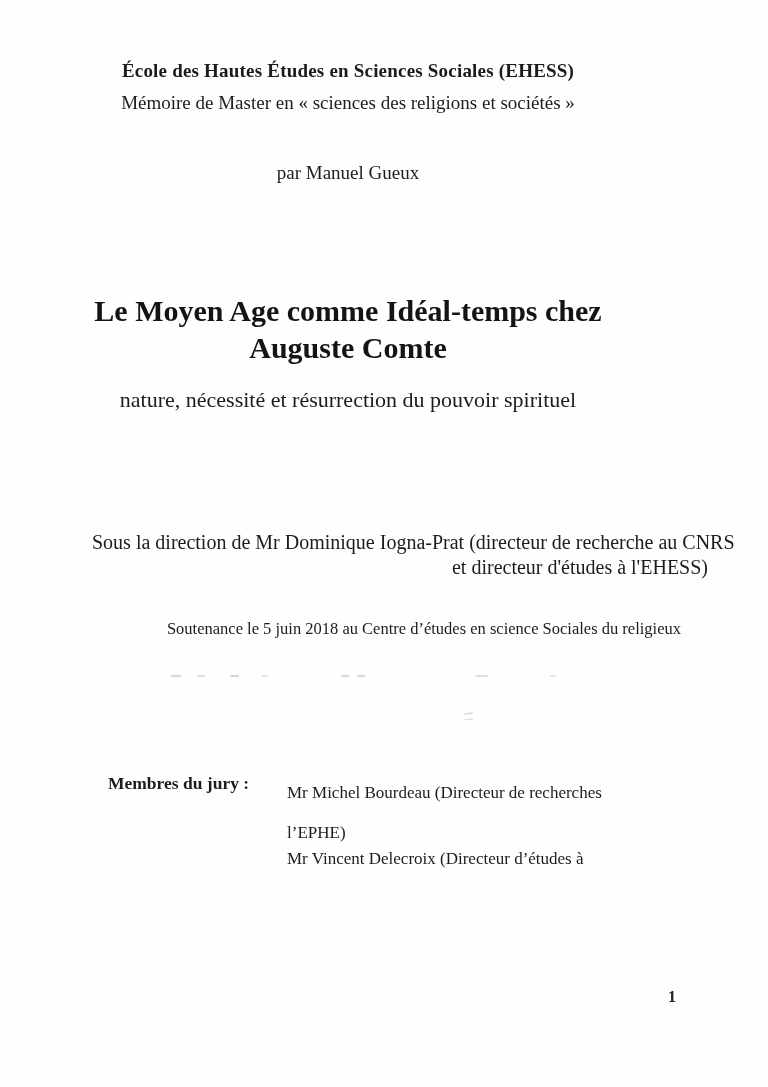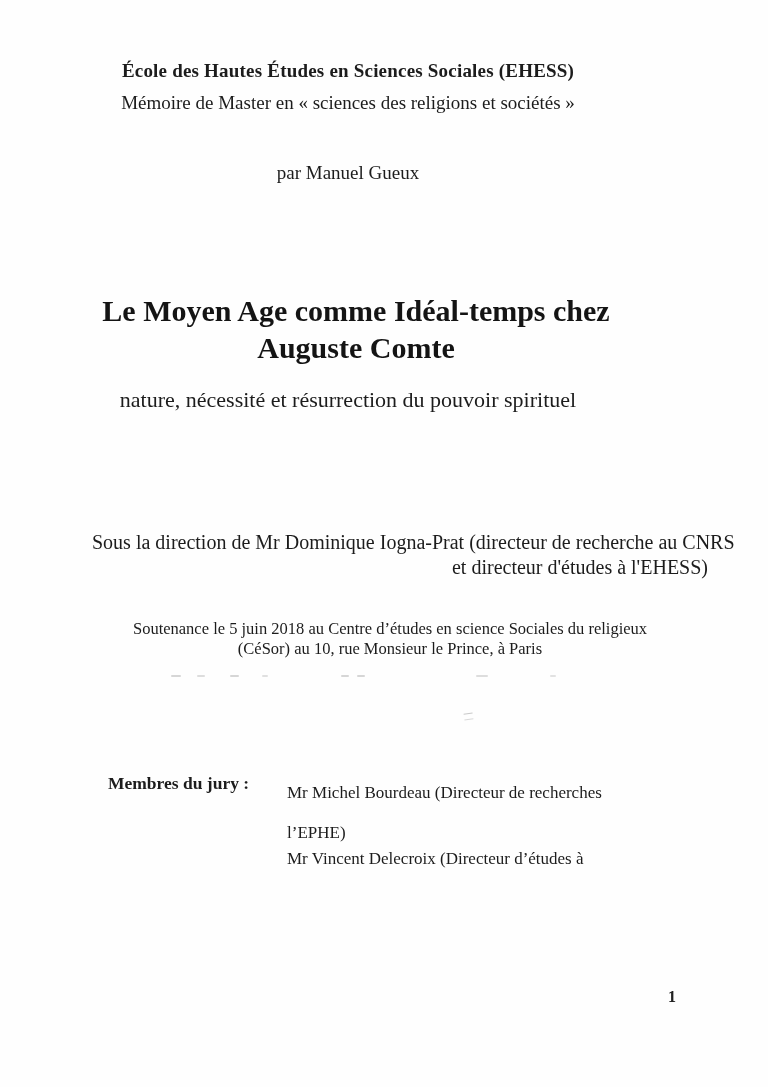--- a/index.html
+++ b/index.html
@@ -36,41 +36,40 @@
     top: 162px;
     font-size: 19px;
   }
   .thesis-title {
     top: 292px;
     margin: 0;
     font-size: 30px;
     font-weight: bold;
     line-height: 37px;
     color: #141414;
-    padding-left: 8px;
   }
   .thesis-subtitle {
     top: 387px;
     font-size: 22px;
   }
   .supervision {
     position: absolute;
     top: 530px;
     left: 92px;
     width: 616px;
     text-align: right;
     font-size: 20px;
     line-height: 25px;
   }
   .defense {
     position: absolute;
     top: 619px;
     left: 99px;
     width: 582px;
-    text-align: center;
+    text-align: right;
     font-size: 16.5px;
     line-height: 20px;
   }
   .line {
     white-space: nowrap;
   }
   
   .erased-line {
     position: absolute;
     top: 674px;
@@ -146,21 +145,20 @@
 
   <div class="centered thesis-subtitle">nature, nécessité et résurrection du pouvoir spirituel</div>
 
   <div class="supervision">
     <div class="line">Sous la direction de Mr Dominique Iogna-Prat (directeur de recherche au CNRS</div>
     <div class="line">et directeur d'études à l'EHESS)</div>
   </div>
 
   <div class="defense">
     <div class="line">Soutenance le 5 juin 2018 au Centre d’études en science Sociales du religieux</div>
-    <div class="line">(CéSor) au 10, rue Monsieur le Prince, à Paris</div>
   </div>
 
   <div class="erased-line">
     <i style="left:171px; width:10px;"></i>
     <i style="left:197px; width:8px; background:#dddddd;"></i>
     <i style="left:230px; width:9px;"></i>
     <i style="left:262px; width:6px; background:#e0e0e0;"></i>
     <i style="left:341px; width:8px;"></i>
     <i style="left:357px; width:8px;"></i>
     <i style="left:476px; width:12px; background:#dddddd;"></i>

